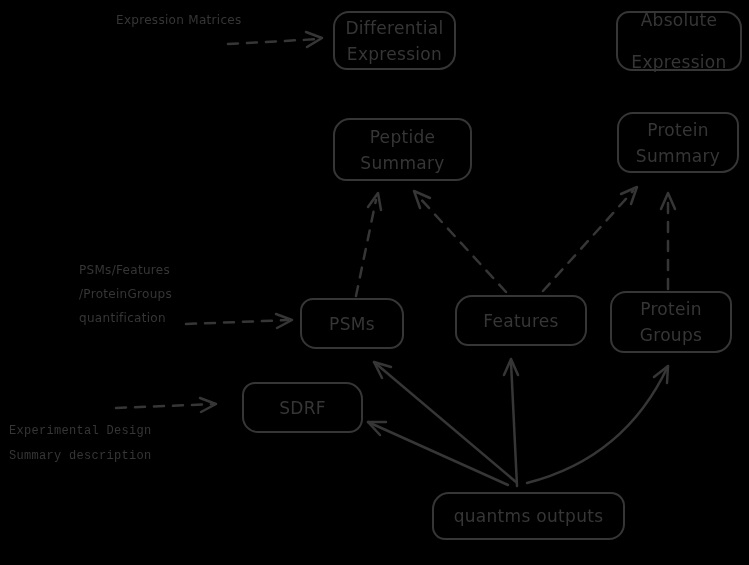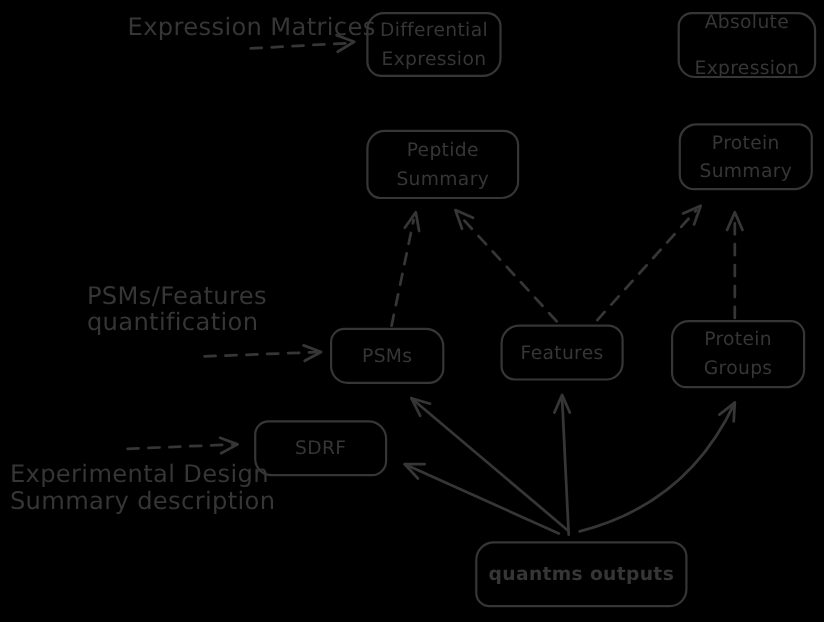--- a/index.html
+++ b/index.html
@@ -43,27 +43,27 @@
     font-size: 17px;
     line-height: 26px;
     letter-spacing: 0.3px;
     box-sizing: border-box;
   }
   .r1 { border-radius: 16px 13px 17px 14px; }
   .r2 { border-radius: 13px 17px 14px 16px; }
   .r3 { border-radius: 17px 14px 16px 13px; }
   .annotation {
     position: absolute;
-    font-size: 22px;
+    font-size: 12px;
     letter-spacing: 0.3px;
     white-space: nowrap;
   }
   .annotation span { display: block; }
   #anno-idquant span { line-height: 24px; }
-  #anno-expdesign span { line-height: 25px; }
+  #anno-expdesign span { line-height: 25px; font-family: Liberation Mono, monospace; }
 </style>
 </head>
 <body>
 
 <div class="canvas">
 
   <svg class="arrows" viewBox="0 0 749 565">
 
     <g>
       <path class="dashed" d="M228 44 L320 39"></path>
@@ -138,43 +138,44 @@
 
   <div class="node r1" style="left:617px; top:112px; width:122px; height:61px;">
     <span>Protein</span>
     <span>Summary</span>
   </div>
 
   <div class="node r2" style="left:300px; top:298px; width:104px; height:51px;">
     <span>PSMs</span>
   </div>
 
-  <div class="node r3" style="left:455px; top:295px; width:112px; height:51px;">
+  <div class="node r3" style="left:455px; top:295px; width:132px; height:51px;">
     <span>Features</span>
   </div>
 
   <div class="node r1" style="left:610px; top:291px; width:122px; height:62px;">
     <span>Protein</span>
     <span>Groups</span>
   </div>
 
-  <div class="node r2" style="left:231px; top:382px; width:121px; height:51px;">
+  <div class="node r2" style="left:242px; top:382px; width:121px; height:51px;">
     <span>SDRF</span>
   </div>
 
-  <div class="node r3" style="left:432px; top:492px; width:193px; height:60px;font-weight:bold;">
+  <div class="node r3" style="left:432px; top:492px; width:193px; height:48px;">
     <span>quantms outputs</span>
   </div>
 
   <div class="annotation" id="anno-exprmatrices" style="left:116px; top:13px;">
     <span>Expression Matrices</span>
   </div>
 
   <div class="annotation" id="anno-idquant" style="left:46px; top:258px;margin-left:33px;">
     <span>PSMs/Features</span>
+    <span>/ProteinGroups</span>
     <span>quantification</span>
   </div>
 
   <div class="annotation" id="anno-expdesign" style="left:9px; top:419px;">
     <span>Experimental Design</span>
     <span>Summary description</span>
   </div>
 
 </div>
 

